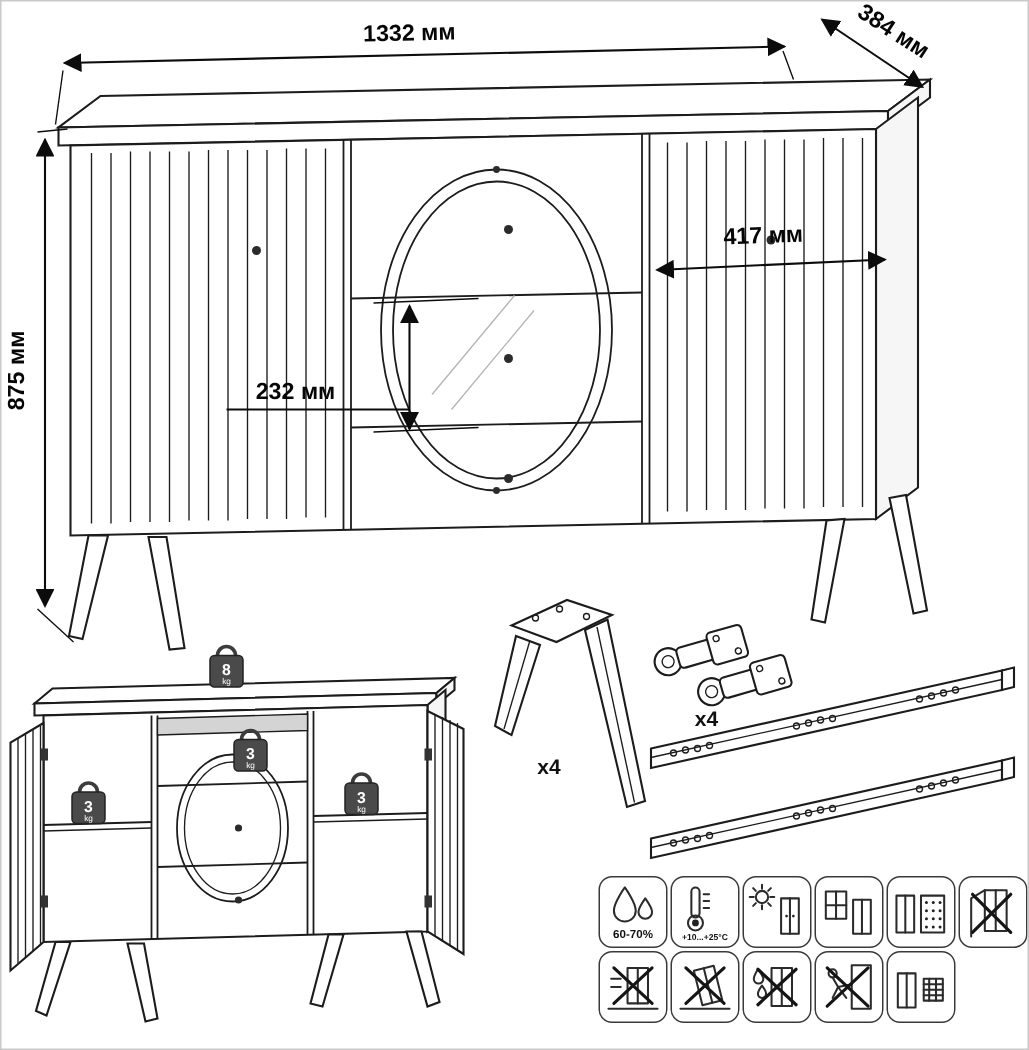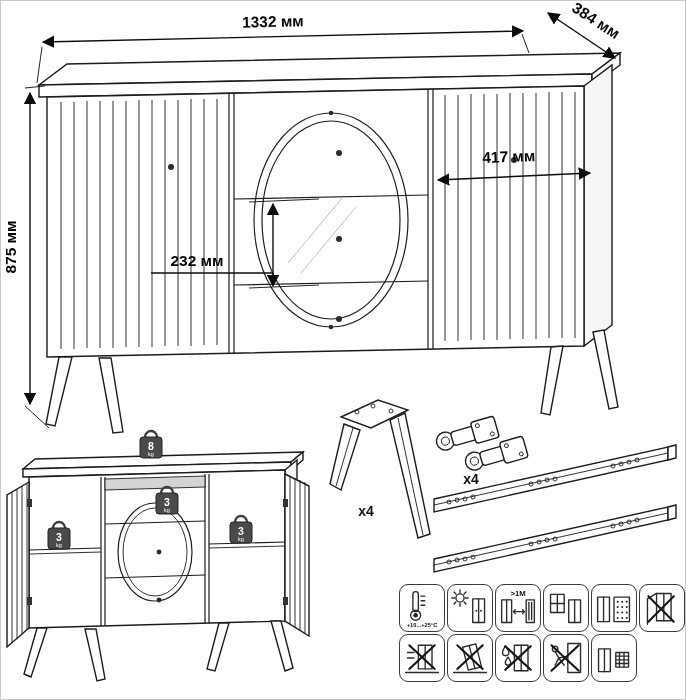--- a/index.html
+++ b/index.html
@@ -274,20 +274,29 @@
       <circle cx="612" cy="525" r="2"></circle>
           <circle cx="620" cy="523" r="2"></circle>
           <circle cx="628" cy="521" r="2"></circle>
           <circle cx="636" cy="519" r="2"></circle>
     </g>
   </g>
 </svg>
 
 <div class="icons">
 
+  <div class="cell">
+    <svg viewBox="0 0 44 44">
+      <g class="ic">
+        <path d="M16,4 C16,4 8,15 8,21 a8,8 0 0 0 16,0 C24,15 16,4 16,4 Z"></path>
+        <path d="M31,12 C31,12 26,19 26,22 a5,5 0 0 0 10,0 C36,19 31,12 31,12 Z"></path>
+      </g>
+      <text class="ictxt" x="22" y="41">60-70%</text>
+    </svg>
+  </div>
 
   <div class="cell">
     <svg viewBox="0 0 44 44">
       <g class="ic">
         <rect x="12" y="4" width="6" height="22" rx="3"></rect>
         <circle cx="15" cy="30" r="5.5"></circle>
         <line x1="21" y1="9" x2="25" y2="9"></line>
             <line x1="21" y1="14" x2="25" y2="14"></line>
             <line x1="21" y1="19" x2="25" y2="19"></line>
       </g>
@@ -309,35 +318,20 @@
         <line x1="17.5" y1="4.5" x2="15.5" y2="6.5"></line>
             <line x1="4.5" y1="17.5" x2="6.5" y2="15.5"></line>
         <rect x="25" y="12" width="13" height="26"></rect>
         <line x1="31.5" y1="12" x2="31.5" y2="38"></line>
       </g>
       <circle class="dot" cx="29" cy="25" r="1"></circle>
           <circle class="dot" cx="34" cy="25" r="1"></circle>
     </svg>
   </div>
 
-  <div class="cell">
-    <svg viewBox="0 0 44 44">
-      <text class="ictxt" x="22" y="9">&gt;1M</text>
-      <g class="ic">
-        <rect x="4" y="13" width="11" height="25"></rect>
-        <line x1="9.5" y1="13" x2="9.5" y2="38"></line>
-        <line x1="17" y1="26" x2="29" y2="26"></line>
-        <polyline points="19,24 17,26 19,28"></polyline>
-            <polyline points="27,24 29,26 27,28"></polyline>
-        <rect x="31" y="13" width="9" height="25"></rect>
-        <line x1="34" y1="16" x2="34" y2="35"></line>
-            <line x1="37" y1="16" x2="37" y2="35"></line>
-      </g>
-    </svg>
-  </div>
 
   <div class="cell">
     <svg viewBox="0 0 44 44">
       <g class="ic">
         <rect x="5" y="7" width="15" height="20"></rect>
         <line x1="12.5" y1="7" x2="12.5" y2="27"></line>
             <line x1="5" y1="17" x2="20" y2="17"></line>
         <rect x="25" y="13" width="13" height="25"></rect>
             <line x1="31.5" y1="13" x2="31.5" y2="38"></line>
       </g>

